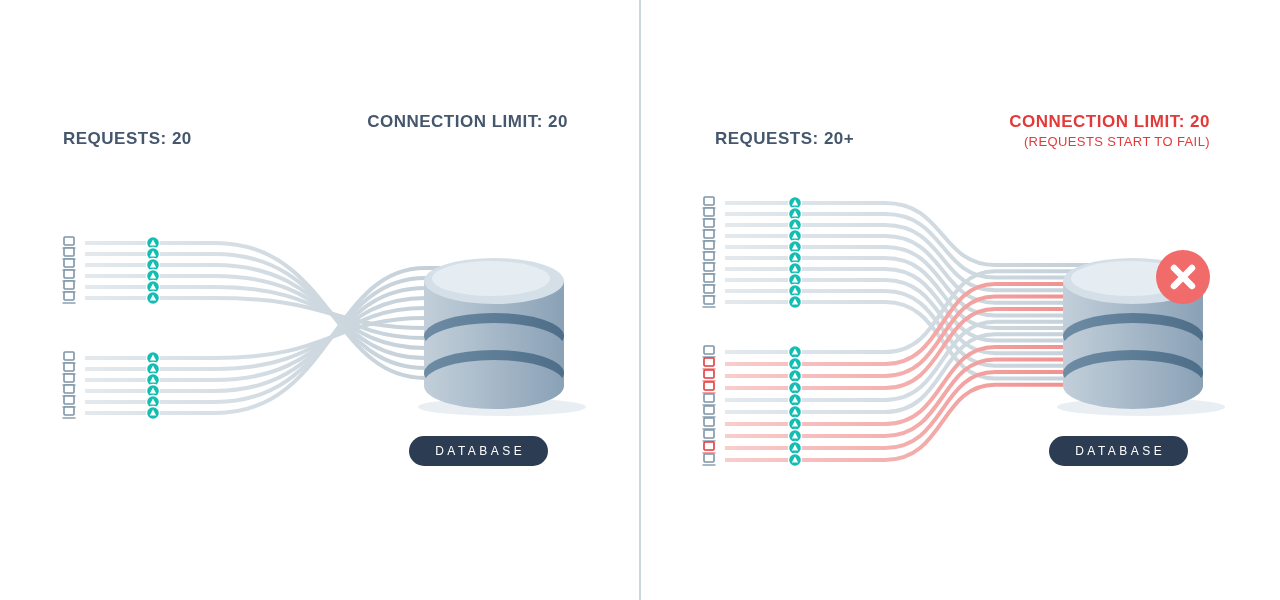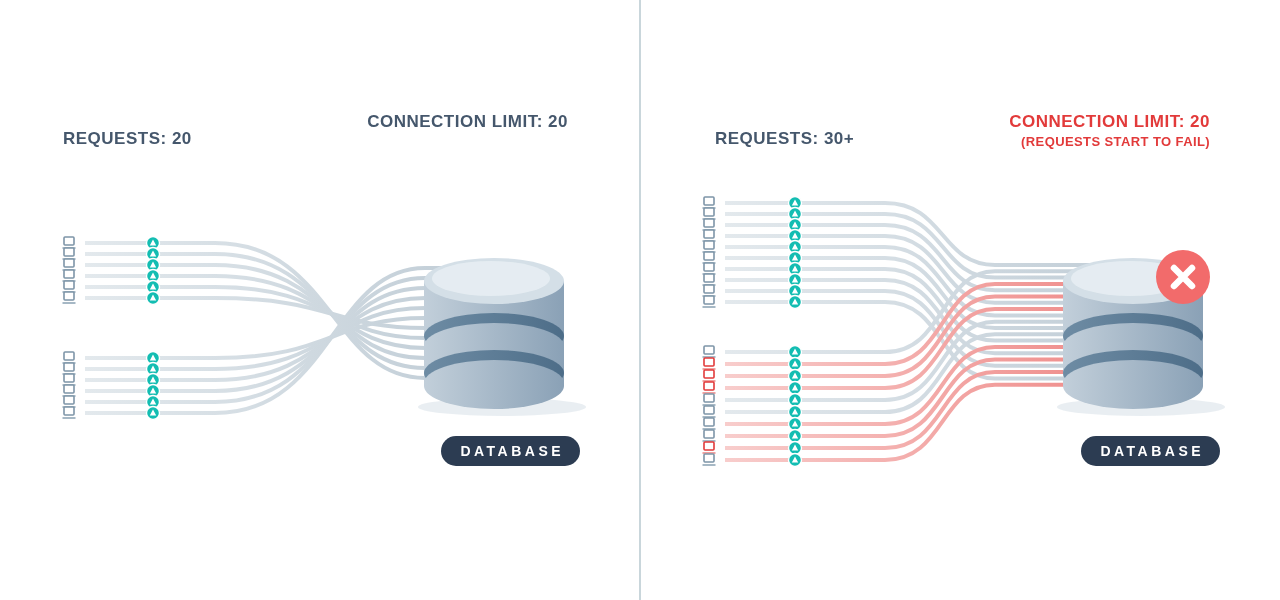--- a/index.html
+++ b/index.html
@@ -15,28 +15,28 @@
   .hdr{
     position:absolute;font-weight:bold;font-size:17px;line-height:19px;
     letter-spacing:.5px;color:var(--slate,#45576c);white-space:nowrap;
   }
   .hdr-l{left:63px;top:129px;}
   #panel-right .hdr-l{left:75px;}
   .hdr-r{right:72px;top:112px;text-align:right;}
   #panel-right .hdr-r{right:70px;}
   .hdr.alert, .sub.alert{color:var(--red,#e23a3a);}
   .sub{
-    font-weight:bold;font-size:13px;line-height:15px;letter-spacing:.4px;
+    font-weight:normal;font-size:13px;line-height:15px;letter-spacing:.4px;
     margin-top:3px;text-align:right;white-space:nowrap;
   }
   .pill{
-    position:absolute;left:441px;top:436px;width:139px;height:30px;
+    position:absolute;left:409px;top:436px;width:139px;height:30px;
     background:var(--pill-bg,#2c3c52);color:var(--pill-text,#ffffff);
     border-radius:16px;display:flex;align-items:center;justify-content:center;
-    font-weight:bold;font-size:14px;letter-spacing:3.5px;text-indent:3.5px;
+    font-weight:normal;font-size:12px;letter-spacing:3.5px;text-indent:3.5px;
   }
 </style>
 </head>
 <body>
 
 <div class="canvas">
 
   <section class="panel" id="panel-left">
     <div class="hdr hdr-l">REQUESTS: 20</div>
     <div class="hdr hdr-r">CONNECTION LIMIT: 20</div>
@@ -177,21 +177,21 @@
           <ellipse cx="494" cy="281" rx="70" ry="23" fill="#d4dfe7"></ellipse>
           <ellipse cx="491" cy="278.5" rx="59" ry="17.5" fill="#e7eef3" opacity="0.85"></ellipse>
         </g>
       </svg>
     <div class="pill">DATABASE</div>
   </section>
 
   <div class="divider"></div>
 
   <section class="panel" id="panel-right">
-    <div class="hdr hdr-l">REQUESTS: 30+</div>
+    <div class="hdr hdr-l">REQUESTS: 20+</div>
     <div class="hdr hdr-r alert">
       <span>CONNECTION LIMIT: 20</span>
       <div class="sub alert">(REQUESTS START TO FAIL)</div>
     </div>
     <svg id="svg-right" class="diagram" viewBox="0 0 640 600">
         <defs>
           <linearGradient id="svg-right-g" gradientUnits="userSpaceOnUse" x1="85" y1="0" x2="462" y2="0">
             <stop offset="0" stop-color="#e3e9ed"></stop>
             <stop offset="1" stop-color="#c3cfd8"></stop>
           </linearGradient>

